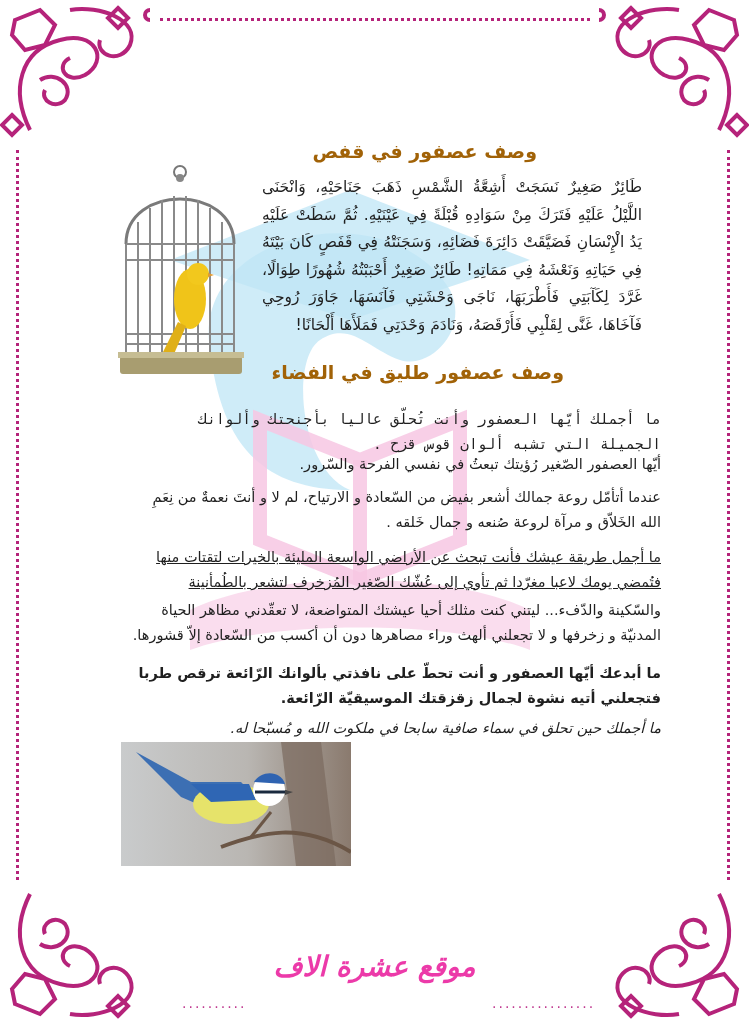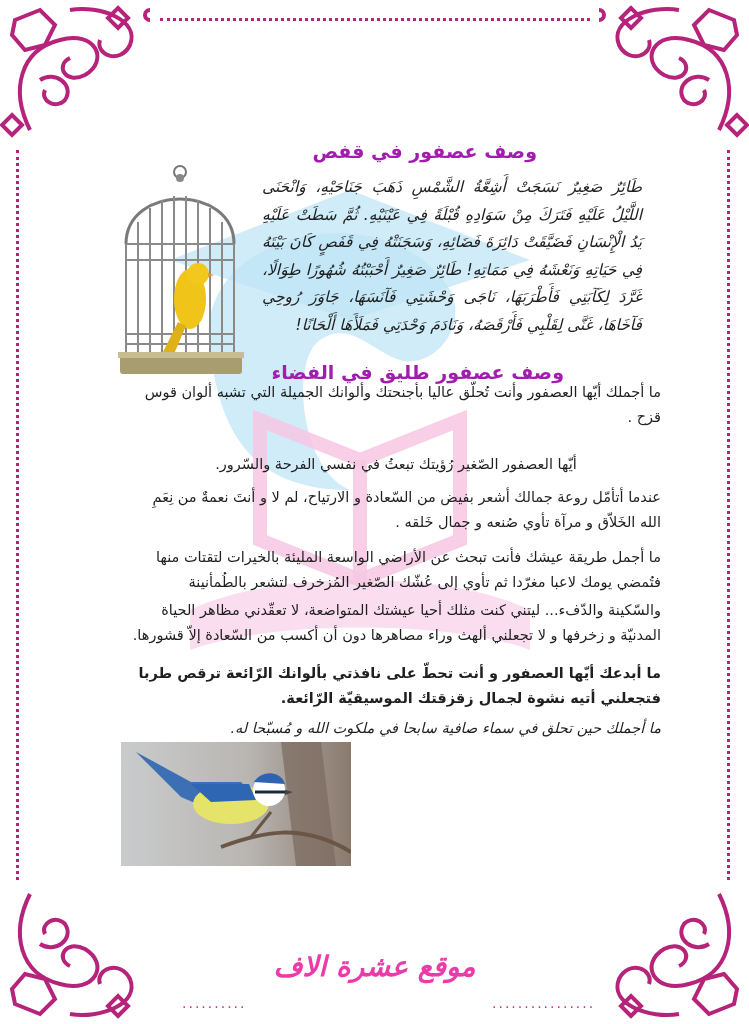--- a/index.html
+++ b/index.html
@@ -10,27 +10,27 @@
   }
   .frame-line-h {
     position:absolute; height:0; border-top:3px dotted #b5237a;
   }
   .frame-line-v {
     position:absolute; width:0; border-left:3px dotted #b5237a;
   }
   .corner { position:absolute; width:150px; height:140px; }
   .watermark { position:absolute; left:150px; top:170px; width:420px; height:520px; pointer-events:none; }
   .title {
-    position:absolute; color:#a21caf; font-weight:bold; font-size:19px;
+    position:absolute; color:#a16207; font-weight:bold; font-size:19px;
     direction:rtl; text-align:right; white-space:nowrap;
   }
   .poem {
     position:absolute; left:262px; top:174px; width:380px;
     direction:rtl; text-align:justify; text-align-last:right;
-    font-family:"DejaVu Sans", sans-serif; font-size:15.5px; line-height:27.5px; color:#1f1f1f;font-style:italic;
+    font-family:"DejaVu Sans", sans-serif; font-size:15.5px; line-height:27.5px; color:#1f1f1f;
   }
   .para {
     position:absolute; direction:rtl; text-align:right; right:88px;
     font-family:"DejaVu Sans", sans-serif; font-size:14.5px; line-height:25px; color:#1f1f1f;
   }
   .cage { position:absolute; left:118px; top:164px; width:128px; height:212px; }
   .photo { position:absolute; left:121px; top:742px; width:230px; height:124px; overflow:hidden; }
   .site-name {
     position:absolute; left:0; right:0; top:950px; text-align:center;
     direction:rtl; color:#ec3aa9; font-size:28px; font-weight:bold;
@@ -121,24 +121,24 @@
   <path d="M90 109 L96 111 L90 113 Z" fill="#e09a30"></path>
   <path d="M60 158 L44 190 L56 190 L68 162 Z" fill="#e0b018"></path>
   <rect x="2" y="192" width="122" height="18" rx="3" fill="#a89d70"></rect>
   <rect x="0" y="188" width="126" height="6" fill="#c6bd93"></rect>
 </svg>
 
 <div class="poem">طَائِرٌ صَغِيرٌ نَسَجَتْ أَشِعَّةُ الشَّمْسِ ذَهَبَ جَنَاحَيْهِ، وَانْحَنَى اللَّيْلُ عَلَيْهِ فَتَرَكَ مِنْ سَوَادِهِ قُبْلَةً فِي عَيْنَيْهِ. ثُمَّ سَطَتْ عَلَيْهِ يَدُ الْإِنْسَانِ فَضَيَّقَتْ دَائِرَةَ فَضَائِهِ، وَسَجَنَتْهُ فِي قَفَصٍ كَانَ بَيْتَهُ فِي حَيَاتِهِ وَنَعْشَهُ فِي مَمَاتِهِ! طَائِرٌ صَغِيرٌ أَحْبَبْتُهُ شُهُورًا طِوَالًا، غَرَّدَ لِكَآبَتِي فَأَطْرَبَهَا، نَاجَى وَحْشَتِي فَآنَسَهَا، جَاوَرَ رُوحِي فَآخَاهَا، غَنَّى لِقَلْبِي فَأَرْقَصَهُ، وَنَادَمَ وَحْدَتِي فَمَلَأَهَا أَلْحَانًا!</div>
 
 <div class="title" style="right:185px; top:361px;margin-left:44px;">وصف عصفور طليق في الفضاء</div>
 
-<div class="para" style="top:380px; width:530px;">ما أجملك أيّها العصفور وأنت تُحلّق عاليا بأجنحتك وألوانك الجميلة التي تشبه ألوان قوس قزح .</div>
-<div class="para" style="top:452px; width:530px;text-align:center;">أيّها العصفور الصّغير رُؤيتك تبعثُ في نفسي الفرحة والسّرور.</div>
-<div class="para" style="top:485px; width:530px;">عندما أتأمّل روعة جمالك أشعر بفيض من السّعادة و الارتياح، لم لا و أنتَ نعمةٌ من نِعَمِ الله الخَلاّق و مرآة تأوي صُنعه و جمال خَلقه .</div>
-<div class="para" style="top:545px; width:530px;">ما أجمل طريقة عيشك فأنت تبحث عن الأراضي الواسعة المليئة بالخيرات لتقتات منها فتُمضي يومك لاعبا مغرّدا ثم تأوي إلى عُشّك الصّغير المُزخرف لتشعر بالطُمأنينة</div>
+<div class="para" style="top:408px; width:530px;font-family:Liberation Mono, monospace;">ما أجملك أيّها العصفور وأنت تُحلّق عاليا بأجنحتك وألوانك الجميلة التي تشبه ألوان قوس قزح .</div>
+<div class="para" style="top:452px; width:530px;">أيّها العصفور الصّغير رُؤيتك تبعثُ في نفسي الفرحة والسّرور.</div>
+<div class="para" style="top:485px; width:530px;">عندما أتأمّل روعة جمالك أشعر بفيض من السّعادة و الارتياح، لم لا و أنتَ نعمةٌ من نِعَمِ الله الخَلاّق و مرآة لروعة صُنعه و جمال خَلقه .</div>
+<div class="para" style="top:545px; width:530px;text-decoration:underline;">ما أجمل طريقة عيشك فأنت تبحث عن الأراضي الواسعة المليئة بالخيرات لتقتات منها فتُمضي يومك لاعبا مغرّدا ثم تأوي إلى عُشّك الصّغير المُزخرف لتشعر بالطُمأنينة</div>
 <div class="para" style="top:598px; width:530px;">والسّكينة والدّفء... ليتني كنت مثلك أحيا عيشتك المتواضعة، لا تعقّدني مظاهر الحياة المدنيّة و زخرفها و لا تجعلني ألهث وراء مصاهرها دون أن أكسب من السّعادة إلاّ قشورها.</div>
 <div class="para" style="top:661px; width:530px;font-weight:bold;">ما أبدعك أيّها العصفور و أنت تحطّ على نافذتي بألوانك الرّائعة ترقص طربا فتجعلني أتيه نشوة لجمال زقزقتك الموسيقيّة الرّائعة.</div>
 <div class="para" style="top:716px; width:530px;font-style:italic;">ما أجملك حين تحلق في سماء صافية سابحا في ملكوت الله و مُسبّحا له.</div>
 
 <svg class="photo" viewBox="0 0 230 124">
   <defs>
     <linearGradient id="bg" x1="0" x2="1">
       <stop offset="0" stop-color="#c9cbcc"></stop>
         <stop offset="0.55" stop-color="#b9b6b2"></stop>
         <stop offset="1" stop-color="#8a7a6e"></stop>

